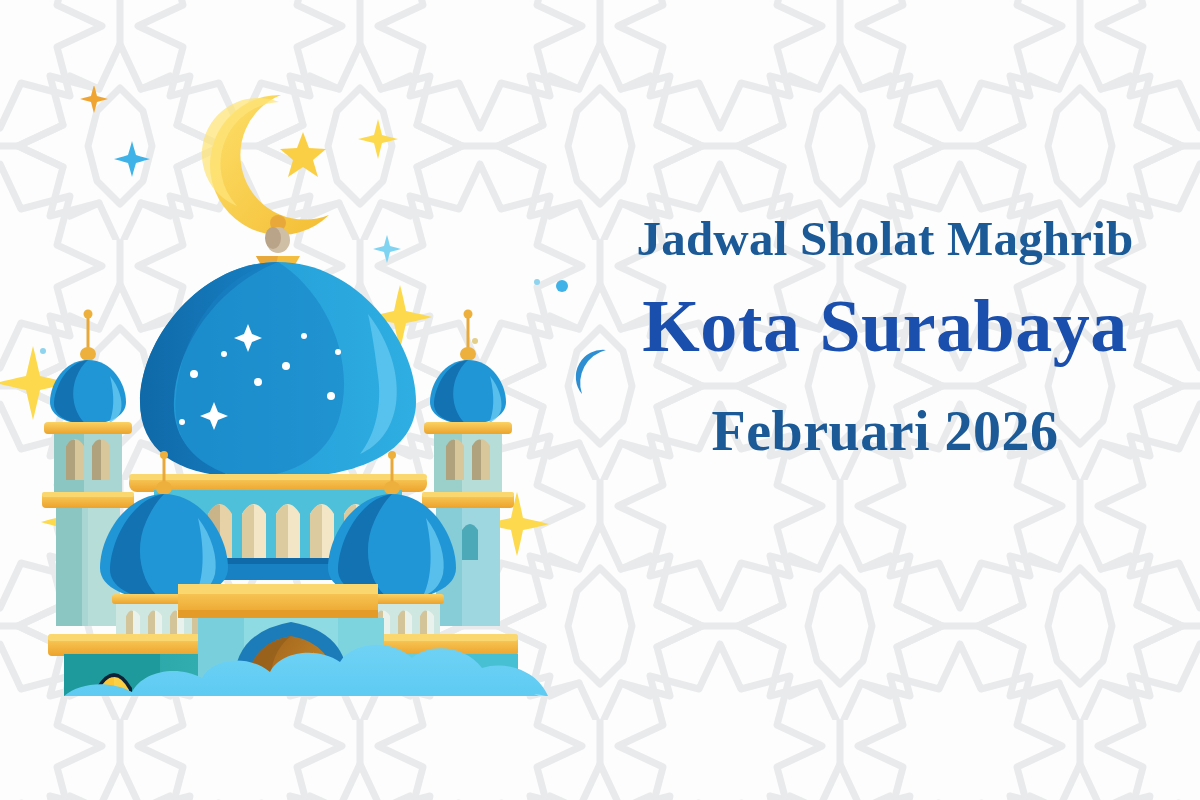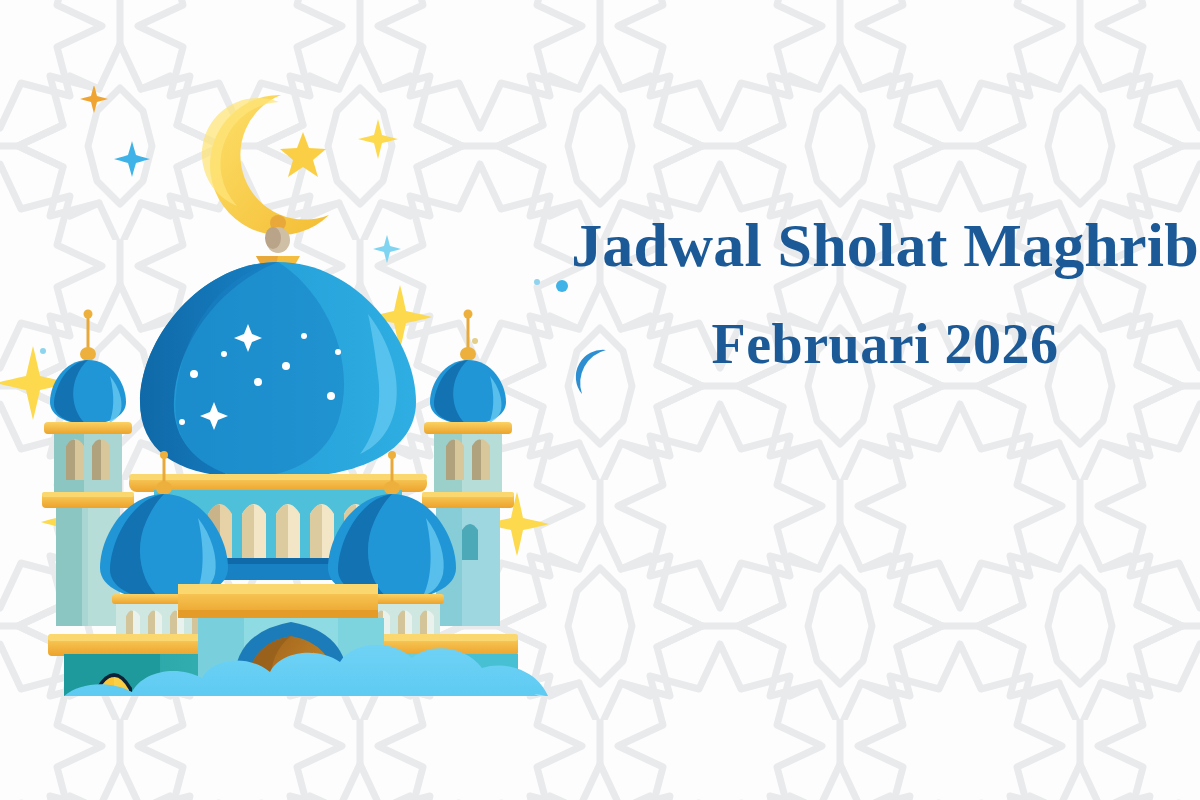--- a/index.html
+++ b/index.html
@@ -18,21 +18,21 @@
   }
   #mosque-art{
     position:absolute;left:-14px;top:86px;width:620px;height:610px;
   }
   #headline-block{
     position:absolute;left:570px;top:214px;width:630px;height:360px;
     text-align:center;
   }
   .line1{
     font-family:"Liberation Serif", serif;
-    font-size:62px;line-height:1.0;font-weight:700;
+    font-size:49px;line-height:1.0;font-weight:700;
     color:#1b5a96;letter-spacing:.2px;white-space:nowrap;
     margin:0;
   }
   .line2{
     font-family:"Liberation Serif", serif;
     font-size:74px;line-height:1.0;font-weight:700;
     color:#1a4fae;letter-spacing:.5px;white-space:nowrap;
     margin:26px 0 0 0;
   }
   .line3{
@@ -380,16 +380,17 @@
         <circle cx="480" cy="698" r="4"></circle>
           <circle cx="520" cy="656" r="4"></circle>
       </g>
       <path d="M548 608 c26 2 44 18 44 36 c0 14 -12 26 -30 34 c12 -12 18 -26 16 -40 c-2 -14 -14 -24 -30 -30Z" fill="#b3ecff" opacity=".7"></path>
       <path d="M48 614 c-20 6 -34 20 -34 34 c0 10 8 19 20 25 c-8 -10 -11 -21 -8 -32 c3 -12 12 -21 22 -27Z" fill="#b3ecff" opacity=".5"></path>
     </g>
   </svg>
 
   <div id="headline-block">
     <div class="line1">Jadwal Sholat Maghrib</div>
+    <div class="line2">Kota Surabaya</div>
     <div class="line3">Februari 2026</div>
   </div>
 
 </div>
 
 </body></html>

